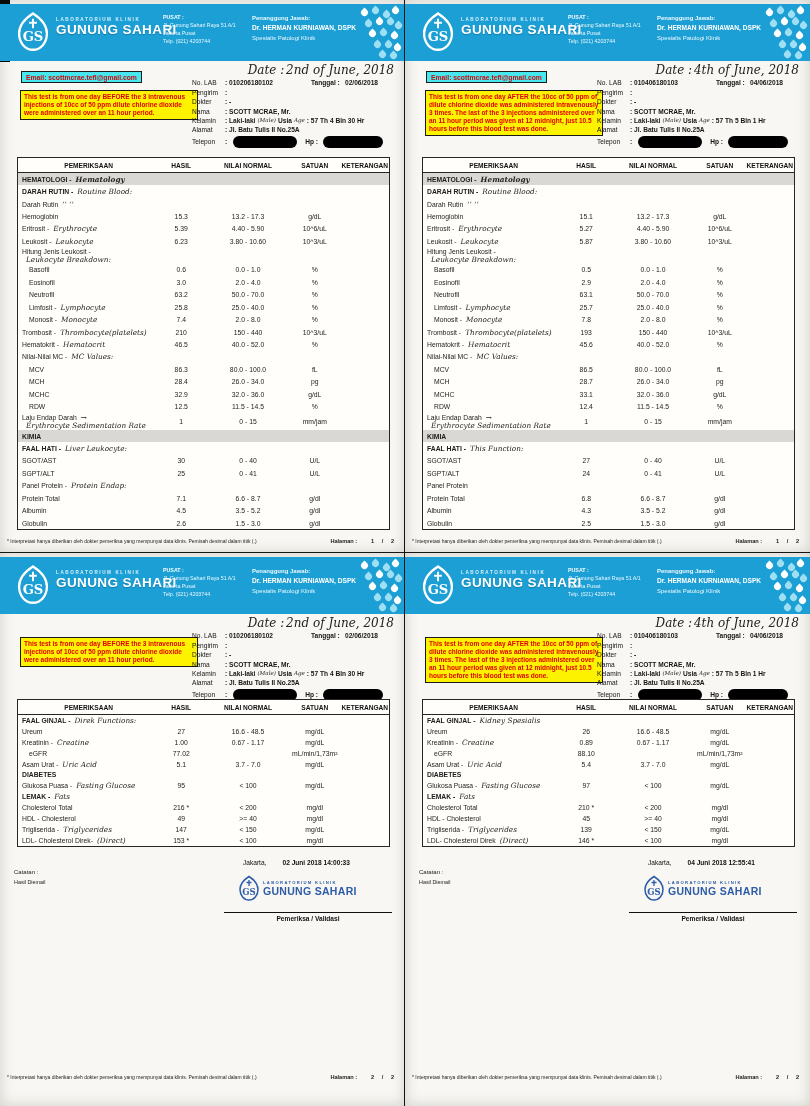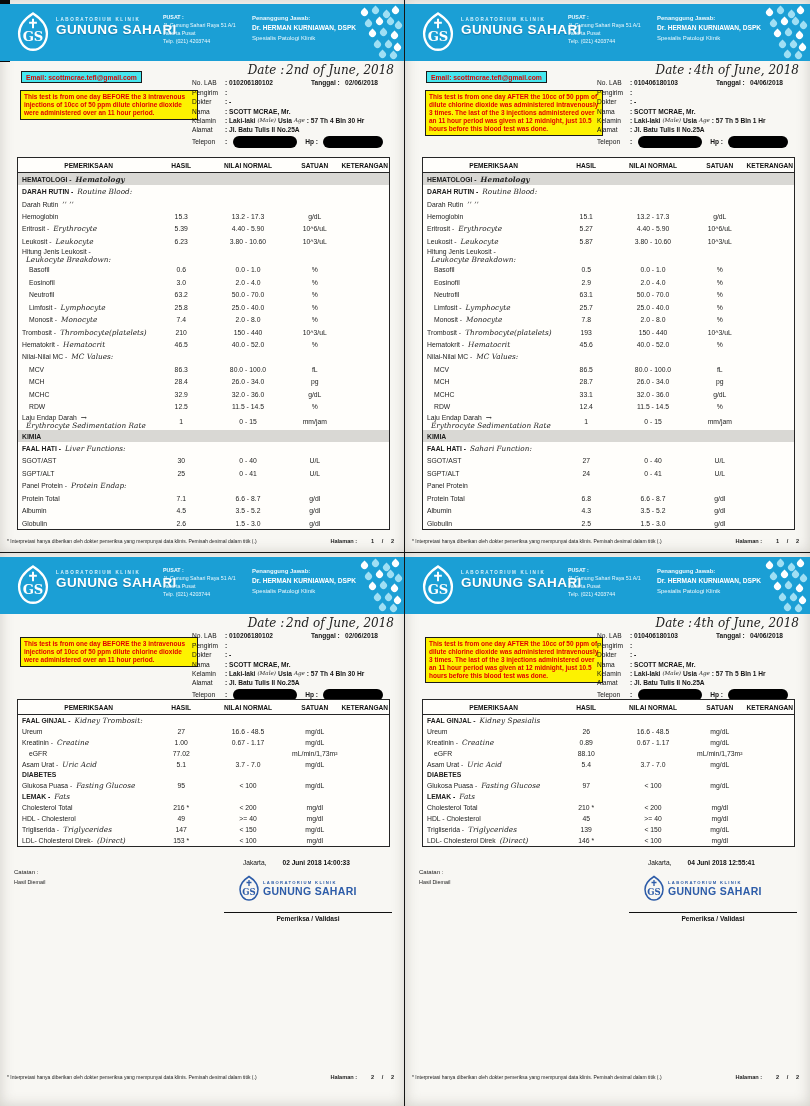--- a/index.html
+++ b/index.html
@@ -310,21 +310,21 @@
             <div class="c cn"><span class="pn">Laju Endap Darah</span><span class="hw">→</span><div class="hw h2">Erythrocyte Sedimentation Rate</div></div>
             <div class="c cv">1</div>
             <div class="c cnn">0 - 15</div>
             <div class="c cs">mm/jam</div>
             <div class="c ck"></div>
           </div>
           <div class="trow band">
             <div class="c cn"><span class="pn">KIMIA</span></div>
           </div>
           <div class="trow sec">
-            <div class="c cn"><span class="pn">FAAL HATI -</span><span class="hw">Liver Functions:</span></div>
+            <div class="c cn"><span class="pn">FAAL HATI -</span><span class="hw">Liver Leukocyte:</span></div>
           </div>
           <div class="trow rr">
             <div class="c cn"><span class="pn">SGOT/AST</span></div>
             <div class="c cv">30</div>
             <div class="c cnn">0 - 40</div>
             <div class="c cs">U/L</div>
             <div class="c ck"></div>
           </div>
           <div class="trow rr">
             <div class="c cn"><span class="pn">SGPT/ALT</span></div>
@@ -591,21 +591,21 @@
             <div class="c cn"><span class="pn">Laju Endap Darah</span><span class="hw">→</span><div class="hw h2">Erythrocyte Sedimentation Rate</div></div>
             <div class="c cv">1</div>
             <div class="c cnn">0 - 15</div>
             <div class="c cs">mm/jam</div>
             <div class="c ck"></div>
           </div>
           <div class="trow band">
             <div class="c cn"><span class="pn">KIMIA</span></div>
           </div>
           <div class="trow sec">
-            <div class="c cn"><span class="pn">FAAL HATI -</span><span class="hw">Sahari Function:</span></div>
+            <div class="c cn"><span class="pn">FAAL HATI -</span><span class="hw">This Function:</span></div>
           </div>
           <div class="trow rr">
             <div class="c cn"><span class="pn">SGOT/AST</span></div>
             <div class="c cv">27</div>
             <div class="c cnn">0 - 40</div>
             <div class="c cs">U/L</div>
             <div class="c ck"></div>
           </div>
           <div class="trow rr">
             <div class="c cn"><span class="pn">SGPT/ALT</span></div>
@@ -736,21 +736,21 @@
   <div class="tbl">
     <div class="thead">
       <div class="c cn">PEMERIKSAAN</div>
       <div class="c cv">HASIL</div>
       <div class="c cnn">NILAI NORMAL</div>
       <div class="c cs">SATUAN</div>
       <div class="c ck">KETERANGAN</div>
     </div>
     <div class="tbody">
           <div class="trow sec">
-            <div class="c cn"><span class="pn">FAAL GINJAL -</span><span class="hw">Kidney Trombosit:</span></div>
+            <div class="c cn"><span class="pn">FAAL GINJAL -</span><span class="hw">Direk Functions:</span></div>
           </div>
           <div class="trow rr">
             <div class="c cn"><span class="pn">Ureum</span></div>
             <div class="c cv">27</div>
             <div class="c cnn">16.6 - 48.5</div>
             <div class="c cs">mg/dL</div>
             <div class="c ck"></div>
           </div>
           <div class="trow rr">
             <div class="c cn"><span class="pn">Kreatinin -</span><span class="hw">Creatine</span></div>

